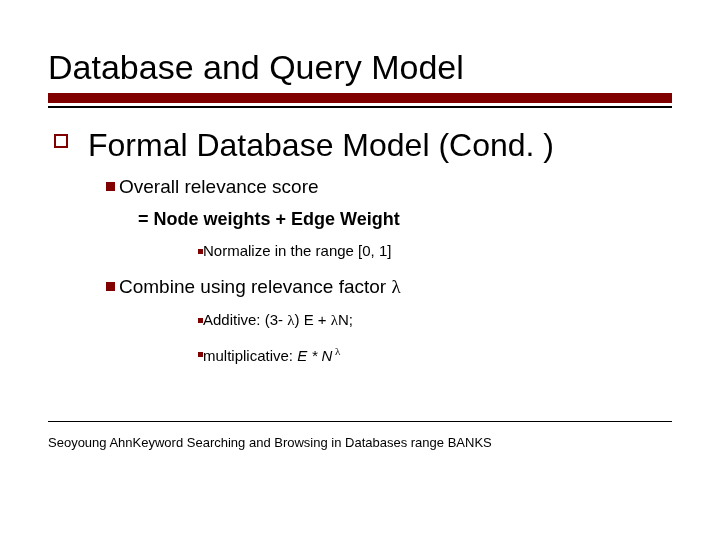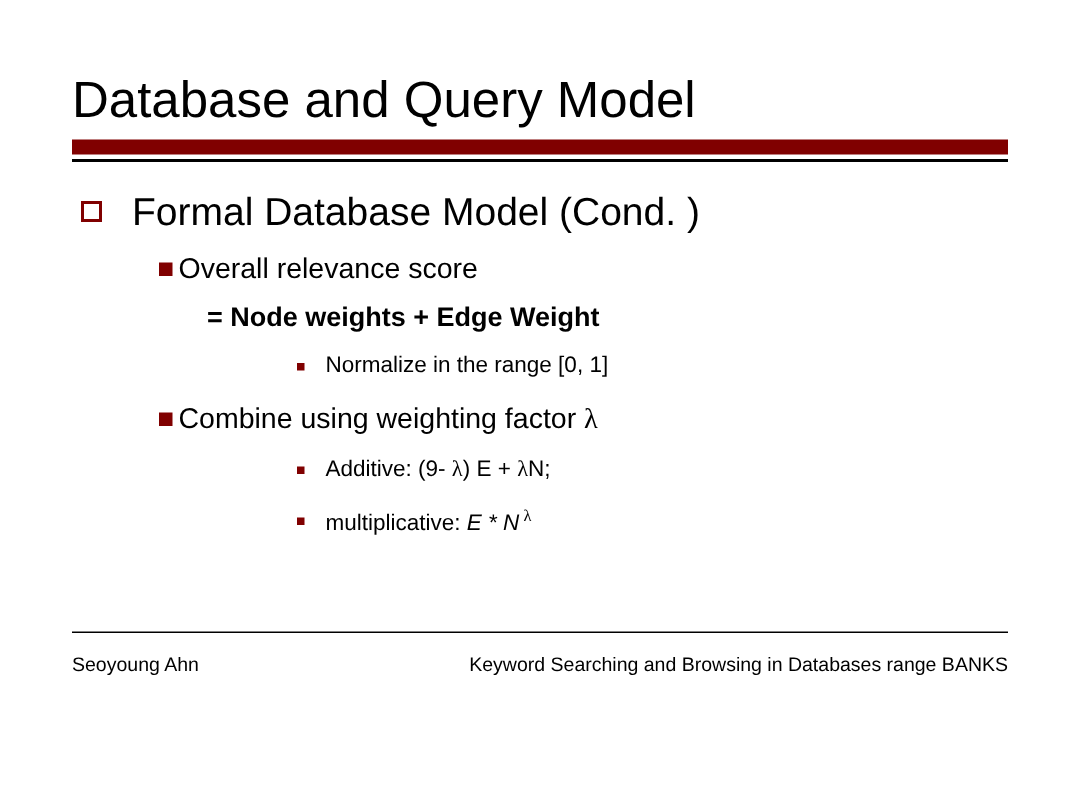--- a/index.html
+++ b/index.html
@@ -52,21 +52,21 @@
   }
   .lvl1 .bullet {
     width: 14px;
     height: 14px;
     border: 2px solid #800000;
     box-sizing: border-box;
     margin-top: 9px;
     flex: none;
   }
   .lvl1 .text {
-    font-size: 26px;
+    font-size: 32px;
     line-height: 1.25;
   }
   .lvl2-wrap {
     margin-left: 58px;
     margin-top: 10px;
   }
   .lvl2 {
     display: flex;
     align-items: flex-start;
     gap: 4px;
@@ -89,21 +89,20 @@
     font-weight: 700;
     margin-top: 8px;
     line-height: 1.3;
   }
   .lvl4-wrap {
     margin-left: 92px;
   }
   .lvl4 {
     display: flex;
     align-items: flex-start;
-    gap: 14px;
     margin-top: 10px;
   }
   .lvl4 .bullet {
     width: 5px;
     height: 5px;
     background: #800000;
     margin-top: 8px;
     flex: none;
   }
   .lvl4 .text {
@@ -117,21 +116,20 @@
     bottom: 54px;
     height: 1px;
     background: #000;
   }
   .footer {
     position: absolute;
     left: 48px;
     right: 48px;
     bottom: 26px;
     display: flex;
-    justify-content: space-between;
     font-size: 13px;
   }
   .sym { font-family: 'Times New Roman', serif; }
   .ital { font-style: italic; }
 </style>
 </head>
 <body>
 
 <div class="slide">
 
@@ -161,29 +159,29 @@
       <div class="lvl4-wrap">
         <div class="lvl4">
           <div class="bullet"></div>
           <div class="text">Normalize in the range [0, 1]</div>
         </div>
       </div>
 
       <div class="lvl2" style="margin-top:14px;">
         <div class="bullet"></div>
         <div class="text">
-          <span>Combine using weighting factor </span><span class="sym">λ</span>
+          <span>Combine using relevance factor </span><span class="sym">λ</span>
         </div>
       </div>
 
       <div class="lvl4-wrap">
         <div class="lvl4">
           <div class="bullet"></div>
           <div class="text">
-            <span>Additive: (9- </span><span class="sym">λ</span><span>) E + </span><span class="sym">λ</span><span>N;</span>
+            <span>Additive: (3- </span><span class="sym">λ</span><span>) E + </span><span class="sym">λ</span><span>N;</span>
           </div>
         </div>
 
         <div class="lvl4" style="margin-top:14px;text-align:right;">
           <div class="bullet"></div>
           <div class="text">
             <span>multiplicative: </span><span class="ital">E * N</span><sup class="sym" style="font-style:normal; font-size:11px;"> λ</sup>
           </div>
         </div>
       </div>

